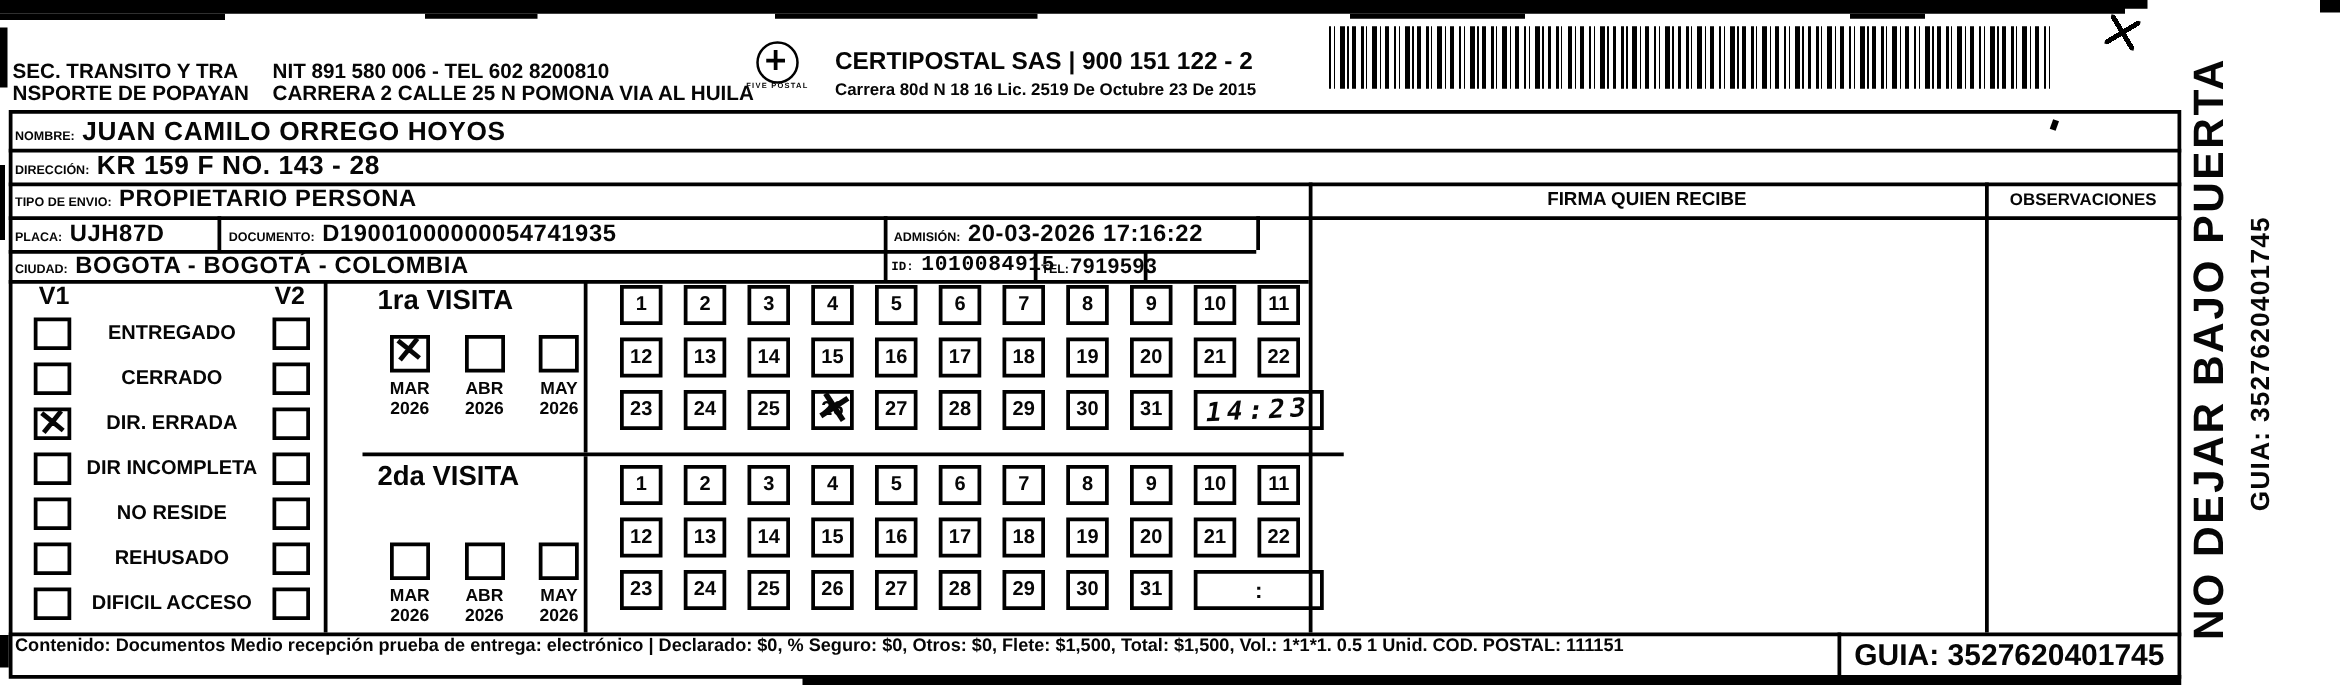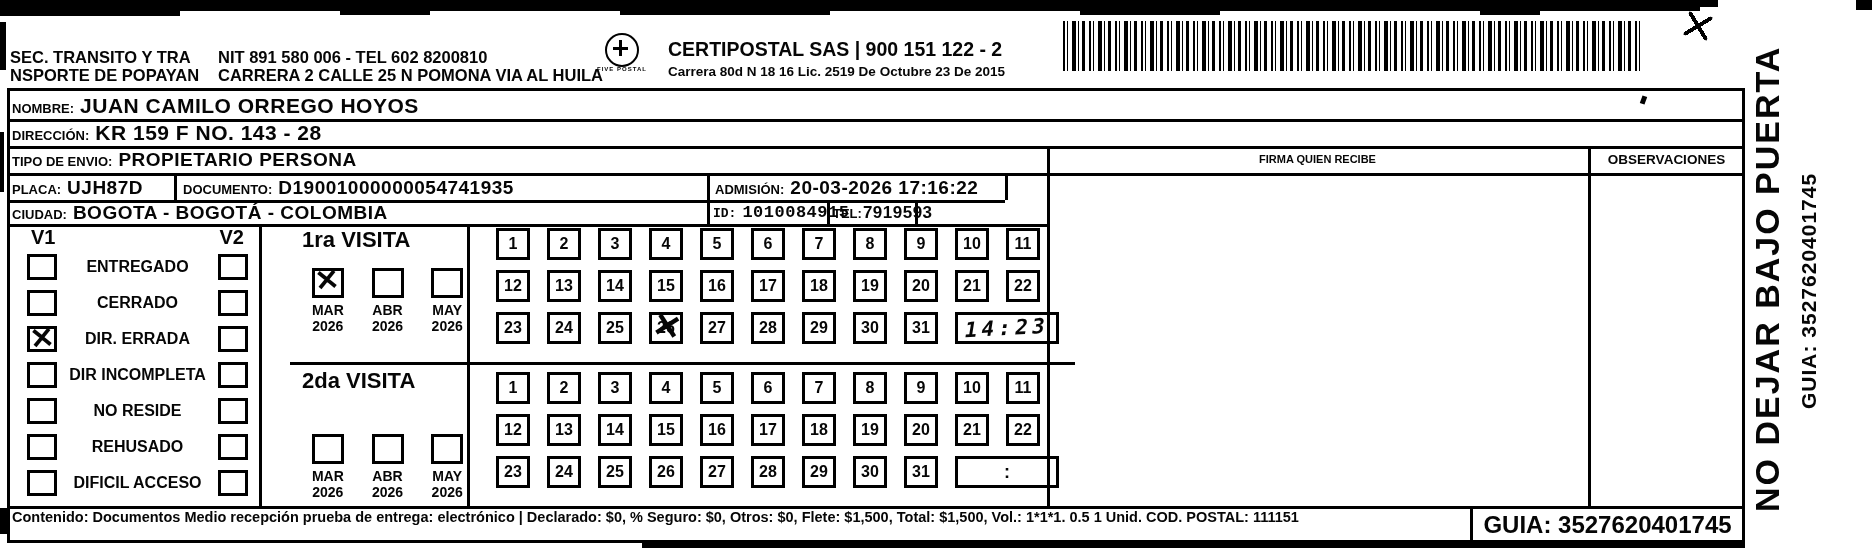--- a/index.html
+++ b/index.html
@@ -21,21 +21,21 @@
       #000 0px,#000 2px,#fff 2px,#fff 4px,
       #000 4px,#000 5px,#fff 5px,#fff 9px,
       #000 9px,#000 13px,#fff 13px,#fff 15px,
       #000 15px,#000 16px,#fff 16px,#fff 19px,
       #000 19px,#000 22px,#fff 22px,#fff 26px);}
 
   
   .form-border{position:absolute;left:7px;top:88px;width:1738px;height:455px;
       border:3px solid #000;box-sizing:border-box;}
   .frow{position:absolute;display:flex;align-items:baseline;gap:6px;white-space:nowrap;}
-  .lbl{font-weight:bold;font-size:13px;}
+  .lbl{font-weight:bold;font-size:10px;}
   .val{font-weight:bold;font-size:19px;letter-spacing:.5px;}
   .val-lg{font-size:21px;}
   .val-md{font-size:17px;}
   .colhead{position:absolute;text-align:center;font-weight:bold;}
 
   
   .status-panel{position:absolute;left:7px;top:224px;width:253px;height:282px;}
   .vheaders{display:flex;justify-content:space-between;padding:2px 16px 0 24px;
       font-size:20px;font-weight:bold;}
   .status-row{display:flex;align-items:center;height:36px;padding:0 12px 0 20px;}
@@ -170,21 +170,21 @@
   </div>
   <div class="frow" style="left:713px;top:203px;font-family:Liberation Mono, monospace;">
     <span class="lbl">ID:</span>
     <span class="val val-md">1010084915</span>
   </div>
   <div class="frow" style="left:833px;top:203px;gap:1px;">
     <span class="lbl">TEL:</span>
     <span class="val val-md">7919593</span>
   </div>
 
-  <div class="colhead" style="left:1047px;top:146px;width:541px;height:40px;line-height:27px;font-size:11px;">FIRMA QUIEN RECIBE</div>
+  <div class="colhead" style="left:1047px;top:146px;width:541px;height:40px;line-height:27px;font-size:15px;">FIRMA QUIEN RECIBE</div>
   <div class="colhead" style="left:1588px;top:146px;width:157px;height:27px;line-height:27px;font-size:13.5px;">OBSERVACIONES</div>
 
   <div class="status-panel">
     <div class="vheaders">
       <span>V1</span>
       <span>V2</span>
     </div>
     <div>
         <div class="status-row">
           <div class="cbox"></div>

